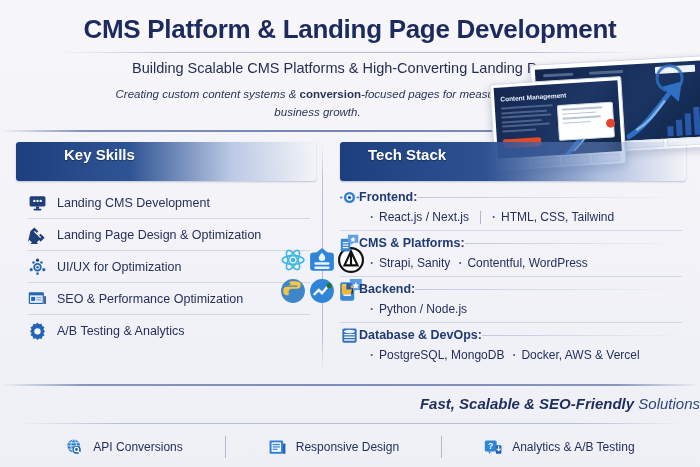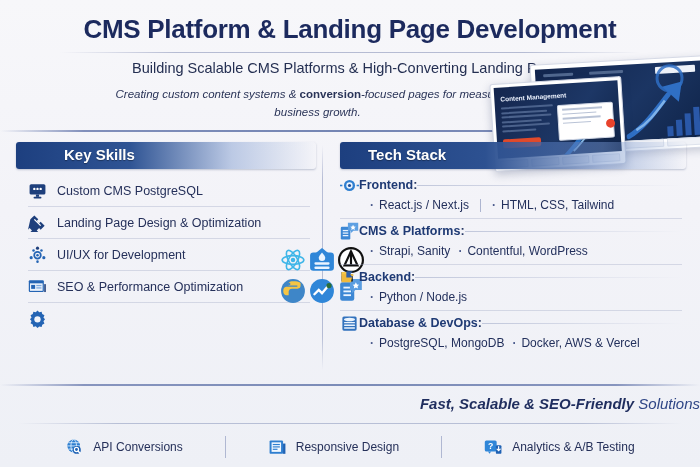--- a/index.html
+++ b/index.html
@@ -76,21 +76,21 @@
   .mk-foot{position:absolute;left:3px;right:3px;bottom:1px;height:10px;display:flex;gap:3px;align-items:center;padding:0 2px;}
   .mk-foot span{flex:1;height:6px;background:#f0f2f7;border:1px solid #dde2ec;border-radius:1px;}
   
   .body{position:absolute;left:0;right:0;top:131px;bottom:83px;}
   .col{position:absolute;top:0;bottom:0;}
   .col-left{left:16px;width:300px;}
   .col-right{left:340px;right:14px;}
   .vdiv{position:absolute;left:322px;top:14px;bottom:14px;width:1px;
     background:linear-gradient(180deg,rgba(150,160,195,0) 0%,rgba(150,160,195,.65) 15%,rgba(150,160,195,.65) 85%,rgba(150,160,195,0) 100%);}
   .sec-head{
-    position:relative;height:27px;margin-top:11px;border-radius:3px;
+    position:relative;height:39px;margin-top:11px;border-radius:3px;
     background:linear-gradient(90deg,#1d3f7f 0%,#2f5494 38%,rgba(120,150,205,.45) 72%,rgba(200,210,232,0) 100%);
     box-shadow:0 1px 2px rgba(30,50,100,.25);
   }
   .sec-head.right{
     background:linear-gradient(90deg,#1d3f7f 0%,#2d5191 42%,rgba(110,142,200,.5) 76%,rgba(200,210,232,0) 100%);
   }
   .sec-head span{
     position:absolute;left:48px;top:4px;font-size:15px;font-weight:bold;color:#ffffff;
     text-shadow:0 1px 1px rgba(0,0,0,.35);
   }
@@ -221,21 +221,21 @@
 
         <div class="skill">
           <svg class="ic" viewBox="0 0 24 24">
             <rect x="2" y="4" width="20" height="13" rx="2" fill="#1e3f7c"></rect>
             <circle cx="8" cy="10" r="1.5" fill="#fff"></circle>
               <circle cx="12" cy="10" r="1.5" fill="#fff"></circle>
               <circle cx="16" cy="10" r="1.5" fill="#fff"></circle>
             <rect x="10" y="17" width="4" height="3" fill="#1e3f7c"></rect>
               <rect x="7" y="20" width="10" height="2" rx="1" fill="#1e3f7c"></rect>
           </svg>
-          <span class="lbl">Custom CMS PostgreSQL</span>
+          <span class="lbl">Landing CMS Development</span>
         </div>
 
         <div class="skill">
           <svg class="ic" viewBox="0 0 24 24">
             <path d="M3 8l5-5 5 5-2 2 3 3 2-2 5 5-5 5-2-2-3 3 2 2-5 5-5-5 2-2-3-3-2 2z" fill="#1e3f7c"></path>
             <path d="M8 8l8 8" stroke="#fff" stroke-width="1.6"></path>
           </svg>
           <span class="lbl">Landing Page Design &amp; Optimization</span>
         </div>
 
@@ -243,40 +243,41 @@
           <svg class="ic" viewBox="0 0 24 24">
             <circle cx="12" cy="13" r="4.2" fill="none" stroke="#2464b4" stroke-width="2.2"></circle>
             <circle cx="12" cy="13" r="1.6" fill="#2464b4"></circle>
             <circle cx="12" cy="4" r="2" fill="#1e3f7c"></circle>
             <circle cx="4" cy="16" r="2" fill="#2464b4"></circle>
               <circle cx="20" cy="16" r="2" fill="#2464b4"></circle>
             <circle cx="7" cy="7" r="1.6" fill="#2464b4"></circle>
               <circle cx="17" cy="7" r="1.6" fill="#2464b4"></circle>
             <circle cx="12" cy="21" r="1.6" fill="#2464b4"></circle>
           </svg>
-          <span class="lbl">UI/UX for Development</span>
+          <span class="lbl">UI/UX for Optimization</span>
         </div>
 
         <div class="skill">
           <svg class="ic" viewBox="0 0 24 24">
             <rect x="1" y="4" width="19" height="15" rx="1.5" fill="#2464b4"></rect>
             <rect x="2.5" y="8" width="16" height="9.5" fill="#eaf1fb"></rect>
             <rect x="4" y="10" width="5" height="5" fill="#2464b4"></rect>
             <rect x="10.5" y="10" width="6.5" height="1.6" fill="#7aa6dd"></rect>
             <rect x="10.5" y="13" width="6.5" height="1.6" fill="#7aa6dd"></rect>
             <rect x="20.5" y="9" width="2" height="10" fill="#1e3f7c"></rect>
           </svg>
           <span class="lbl">SEO &amp; Performance Optimization</span>
         </div>
 
         <div class="skill">
           <svg class="ic" viewBox="0 0 24 24">
             <path d="M12 2l2.2 2.2 3-.8.8 3L20.8 8l-1.3 2.8 2 2.3-2 2.3 1.3 2.8-2.8 1.6-.8 3-3-.8L12 24l-2.2-2.2-3 .8-.8-3L3.2 18l1.3-2.8-2-2.3 2-2.3L3.2 8l2.8-1.6.8-3 3 .8z" fill="#2464b4"></path>
             <circle cx="12" cy="13" r="4" fill="#f2f4fa"></circle>
           </svg>
+          <span class="lbl">A/B Testing &amp; Analytics</span>
         </div>
       </div>
     </div>
 
     <div class="cluster">
       <svg class="bi" style="left:0;top:0" viewBox="0 0 24 24">
         <circle cx="12" cy="12" r="2.1" fill="#3fb6e8"></circle>
         <ellipse cx="12" cy="12" rx="10" ry="4" fill="none" stroke="#3fb6e8" stroke-width="1.5"></ellipse>
         <ellipse cx="12" cy="12" rx="10" ry="4" fill="none" stroke="#3fb6e8" stroke-width="1.5" transform="rotate(60 12 12)"></ellipse>
         <ellipse cx="12" cy="12" rx="10" ry="4" fill="none" stroke="#3fb6e8" stroke-width="1.5" transform="rotate(120 12 12)"></ellipse>

